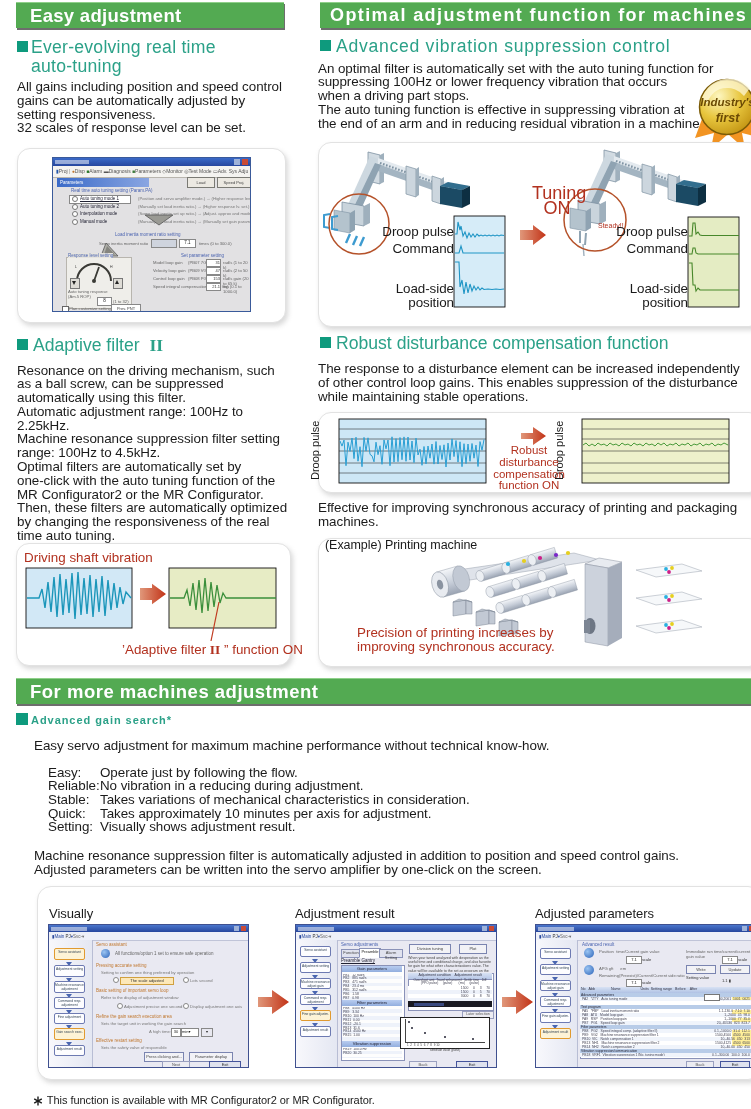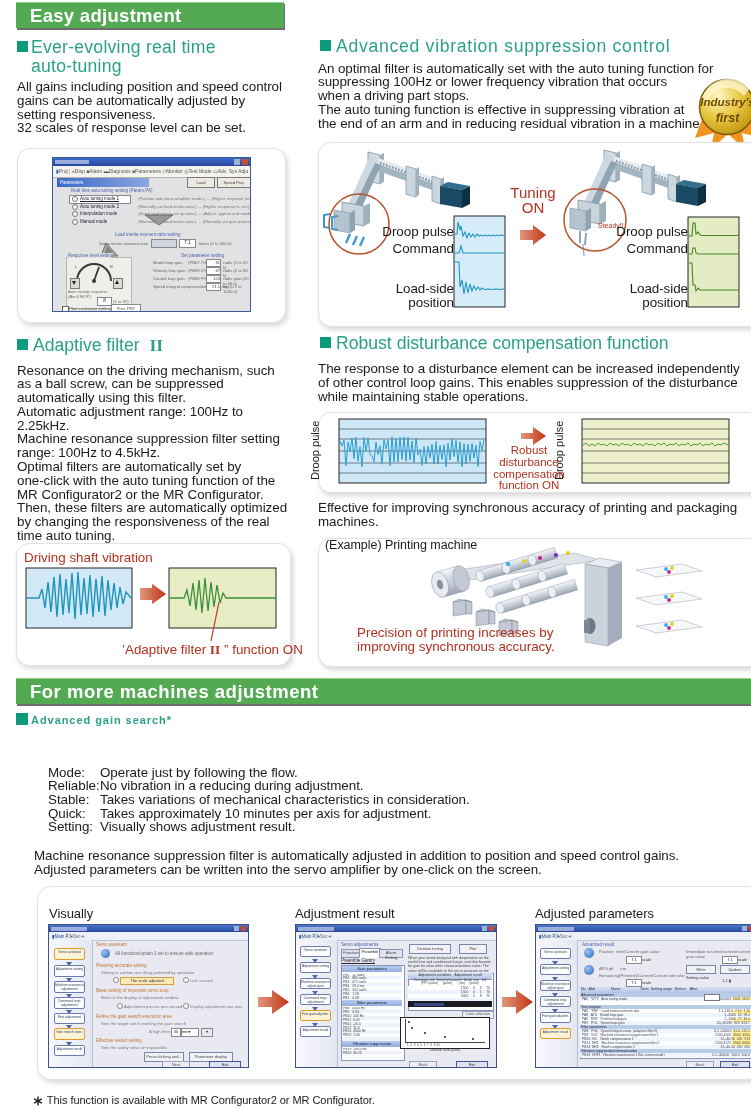--- a/index.html
+++ b/index.html
@@ -24,20 +24,21 @@
         overflow:hidden;box-sizing:border-box;padding-top:2px;}
   .sbtn.o{border-color:#e09a30;background:#fdf3d6;}
   .sarr{position:absolute;width:0;height:0;border-left:3px solid transparent;
         border-right:3px solid transparent;border-top:4px solid #4a66b0;}
 </style>
 </head>
 <body>
 <div id="page">
 
   <div class="gbar" style="left:4px;top:2px;width:254px;height:25px;line-height:25px;font-size:18.5px;letter-spacing:0.3px;">Easy adjustment</div>
+  <div class="gbar" style="left:308px;top:2px;width:422px;height:25px;line-height:25px;padding-left:10px;letter-spacing:1.4px;">Optimal adjustment function for machines</div>
 
   <div class="th" style="left:5px;top:38px;">
     <span class="sq"></span>
     <div style="margin-left:14px;letter-spacing:0.25px;">Ever-evolving real time<br>auto-tuning</div>
   </div>
   <div class="bt" style="left:5px;top:80px;">
     All gains including position and speed control<br>
     gains can be automatically adjusted by<br>
     setting responsiveness.<br>
     32 scales of response level can be set.
@@ -244,21 +245,21 @@
     <circle cx="277" cy="78" r="31" fill="none" stroke="#b5522a" stroke-width="1.5"></circle>
 
     <rect x="370" y="75" width="51" height="90" fill="#e4ecc3" stroke="#111" stroke-width="0.9"></rect>
     <polyline fill="none" stroke="#47872a" stroke-width="1.1" points="371,94 374,94 375,81 377,81 378,92 380,90 382,93 384,93.5 421,93.5"></polyline>
     <polyline fill="none" stroke="#47872a" stroke-width="1.1" points="371,112 374,112 375,106 377,106 378,111 380,112 421,112"></polyline>
     <polyline fill="none" stroke="#47872a" stroke-width="1.1" points="371,121 374,121 375,143 377,143 378,149 380,146 382,148 384,148 421,148"></polyline>
   </svg>
   <div class="bt" style="left:362px;top:225px;width:80px;text-align:right;">Droop pulse</div>
   <div class="bt" style="left:362px;top:242px;width:80px;text-align:right;">Command</div>
   <div class="bt" style="left:362px;top:282px;width:80px;text-align:right;">Load-side<br>position</div>
-  <div class="red" style="position:absolute;left:496px;top:186px;width:50px;text-align:center;font-size:15px;line-height:14.5px;">Tuning<br>ON</div>
+  <div class="red" style="position:absolute;left:520px;top:186px;width:50px;text-align:center;font-size:18px;line-height:14.5px;">Tuning<br>ON</div>
   <div class="red" style="position:absolute;left:586px;top:222px;font-size:7px;">Steady!!</div>
   <div class="bt" style="left:596px;top:225px;width:80px;text-align:right;">Droop pulse</div>
   <div class="bt" style="left:596px;top:242px;width:80px;text-align:right;">Command</div>
   <div class="bt" style="left:596px;top:282px;width:80px;text-align:right;">Load-side<br>position</div>
 
   <div class="th" style="left:308px;top:334px;">
     <span class="sq"></span>
     <div style="margin-left:16px;">Robust disturbance compensation function</div>
   </div>
   <div class="bt" style="left:306px;top:362px;">
@@ -374,22 +375,25 @@
         <circle cx="351" cy="90" r="1.9" fill="#cc1f88"></circle>
     </g>
   </svg>
   <div class="red" style="position:absolute;left:345px;top:626px;font-size:13.4px;line-height:14px;">Precision of printing increases by<br>improving synchronous accuracy.</div>
 
   <div class="gbar" style="left:4px;top:678px;width:729px;height:25px;font-size:18.5px;letter-spacing:0.5px;line-height:25px;">For more machines adjustment</div>
   <div class="th" style="left:4px;top:711px;font-size:11px;font-weight:bold;letter-spacing:0.95px;">
     <span class="sq" style="width:12px;height:12px;top:2px;"></span>
     <div style="margin-left:15px;">Advanced gain search*</div>
   </div>
+  <div class="bt" style="left:22px;top:739px;">
+    Easy servo adjustment for maximum machine performance without technical know-how.
+  </div>
   <div class="bt" style="left:36px;top:765.5px;">
-    <div style="position:absolute;left:0;">Mode:</div>
+    <div style="position:absolute;left:0;">Easy:</div>
       <div style="position:absolute;left:52px;">Operate just by following the flow.</div>
     <div style="position:absolute;left:0;top:13.7px;">Reliable:</div>
       <div style="position:absolute;left:52px;top:13.7px;">No vibration in a reducing during adjustment.</div>
     <div style="position:absolute;left:0;top:27.4px;">Stable:</div>
       <div style="position:absolute;left:52px;top:27.4px;">Takes variations of mechanical characteristics in consideration.</div>
     <div style="position:absolute;left:0;top:41.1px;">Quick:</div>
       <div style="position:absolute;left:52px;top:41.1px;">Takes approximately 10 minutes per axis for adjustment.</div>
     <div style="position:absolute;left:0;top:54.8px;">Setting:</div>
       <div style="position:absolute;left:52px;top:54.8px;">Visually shows adjustment result.</div>
   </div>

